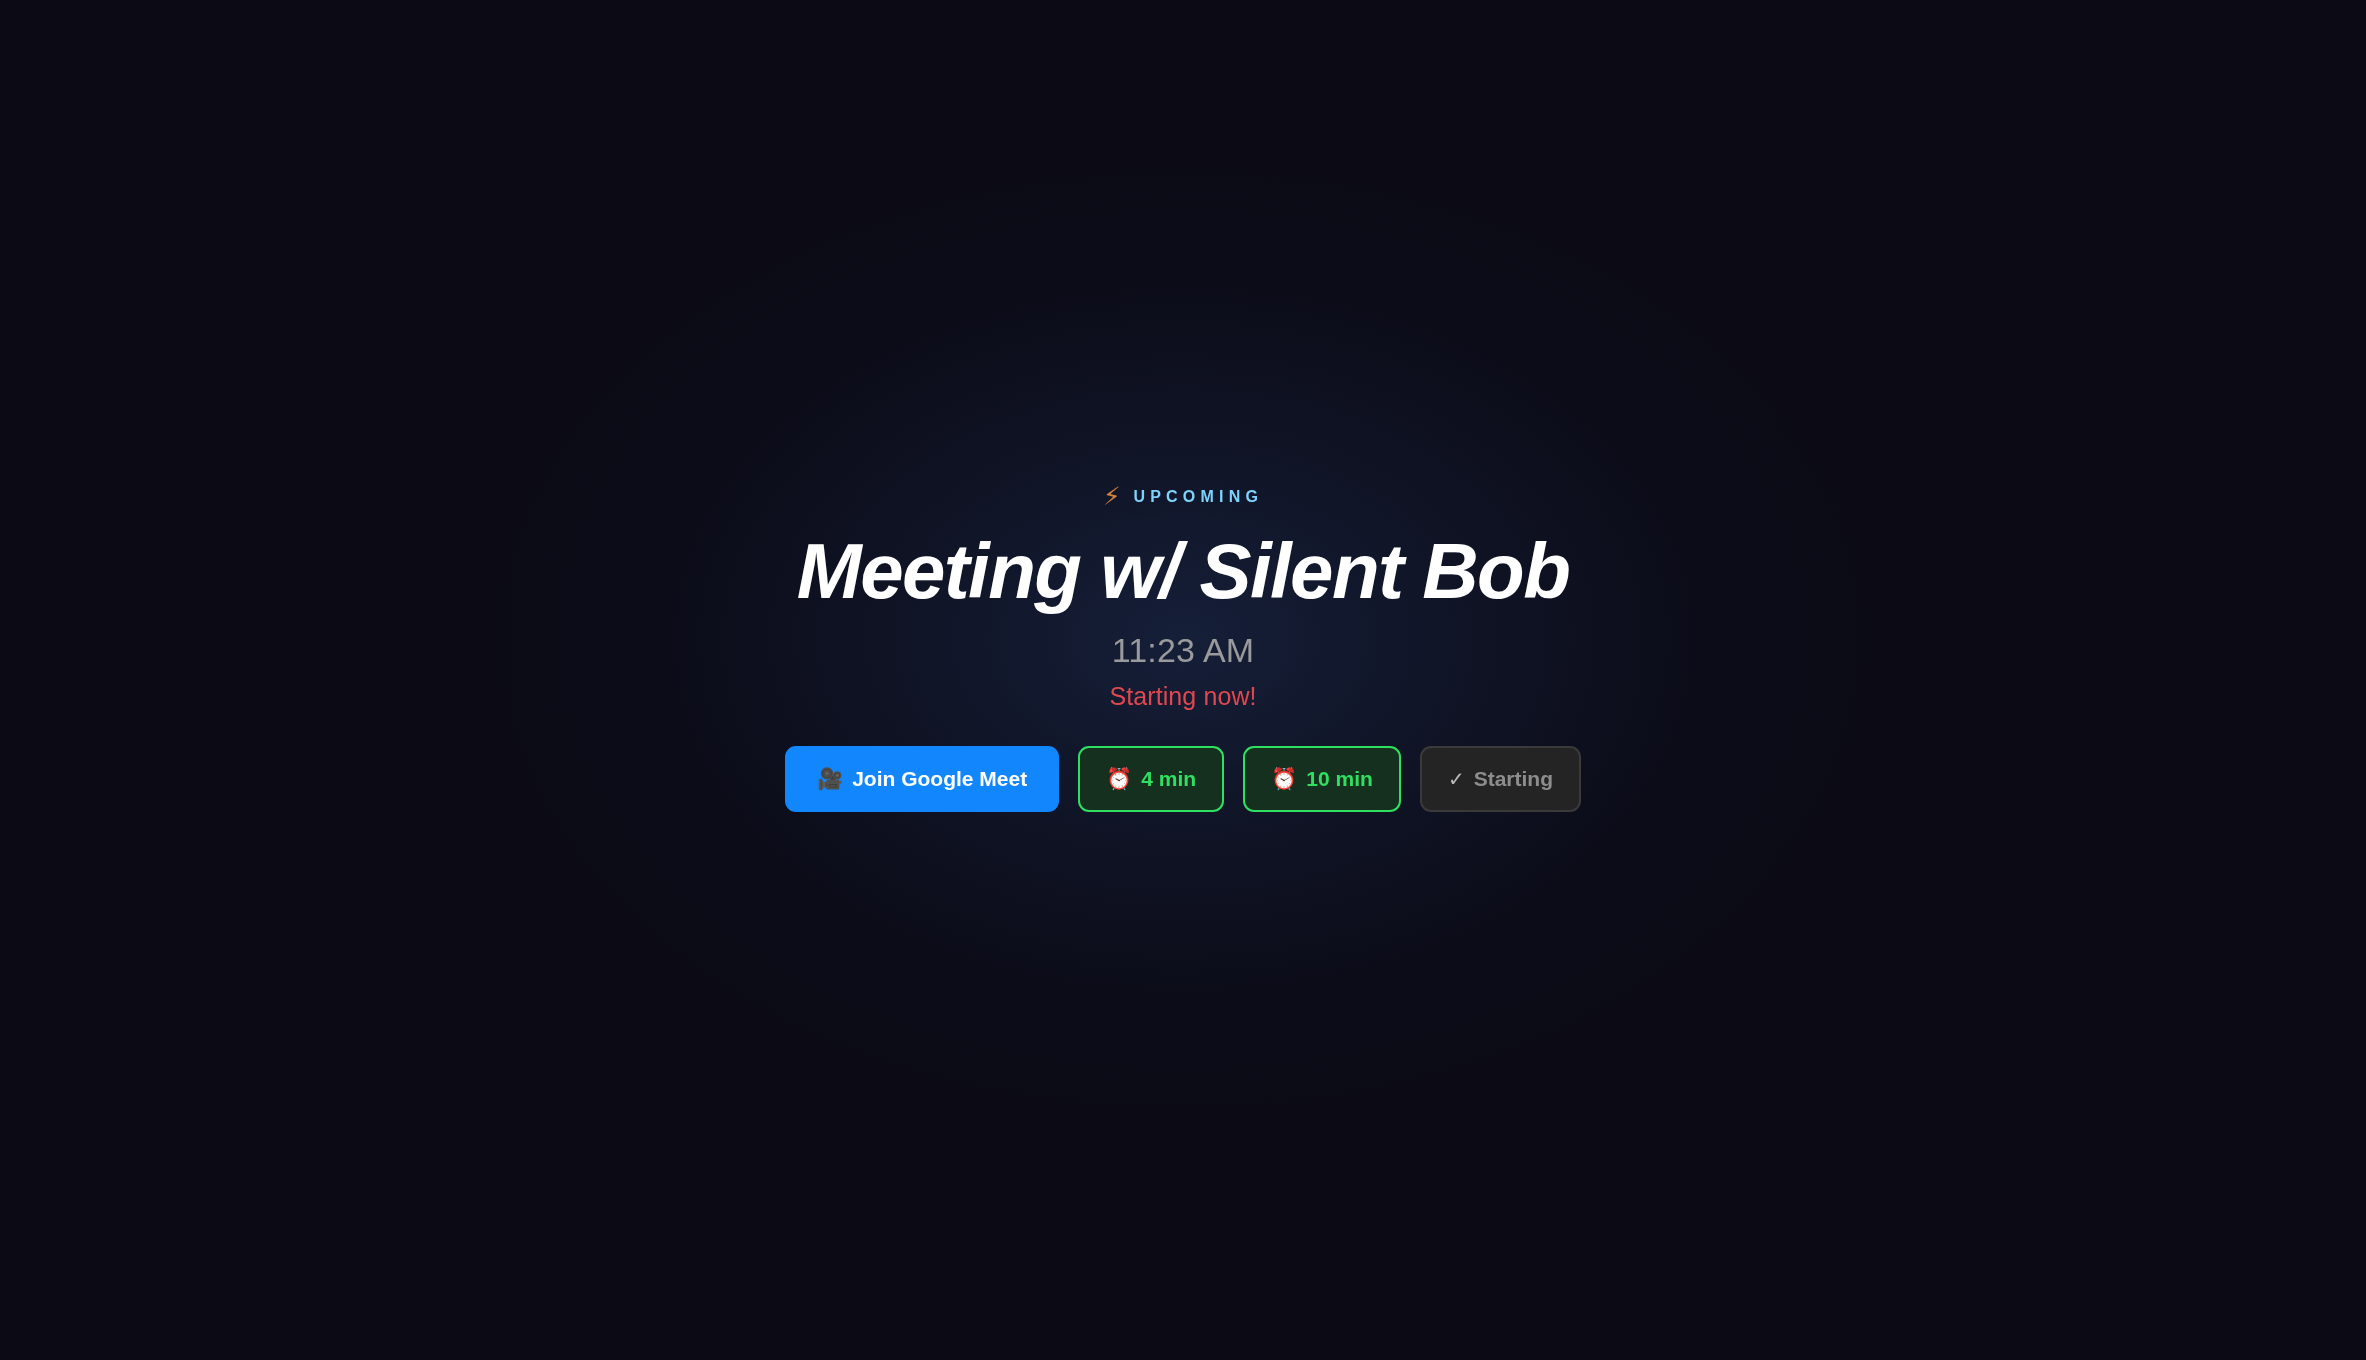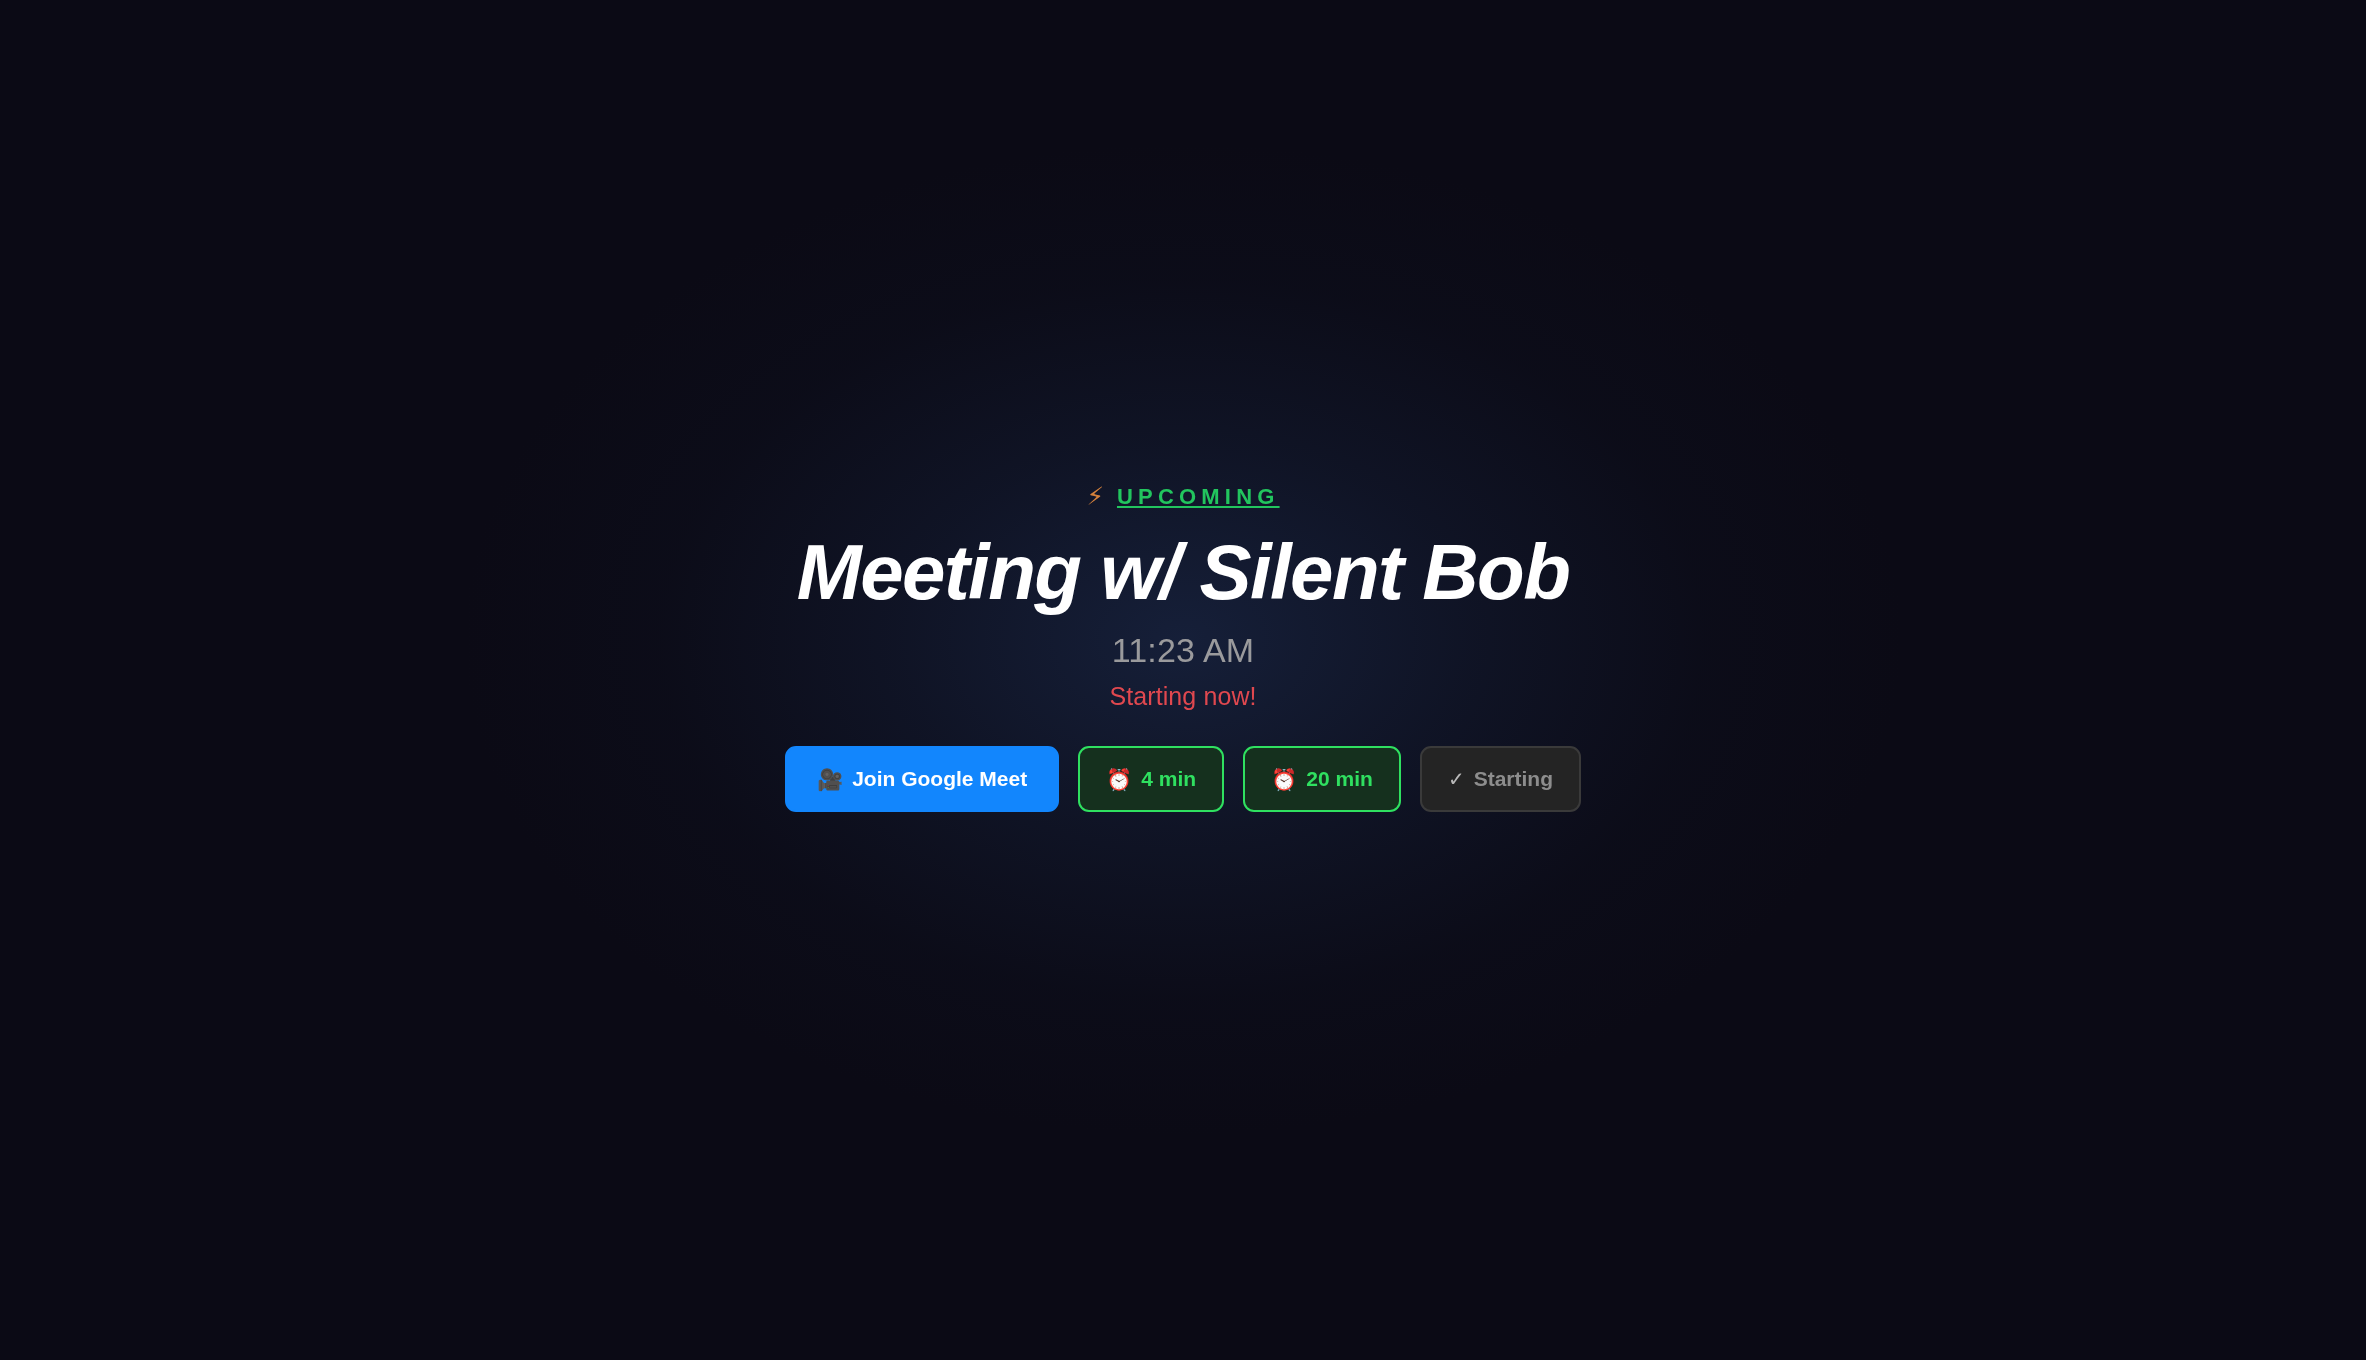--- a/index.html
+++ b/index.html
@@ -58,27 +58,26 @@
     gap: 13px;
     margin-bottom: 22px;
   }
   .eyebrow-icon {
     font-size: 25px;
     line-height: 1;
     color: #d4813c;
     display: inline-block;
   }
   .eyebrow-text {
-    font-size: 22px;
+    font-size: 16px;
     font-weight: 700;
     letter-spacing: 5.2px;
-    color: #22c55e;
+    color: #7dd3fc;
     text-transform: uppercase;
     white-space: nowrap;
-    text-decoration: underline;
   }
 
   
   .title {
     font-size: 78px;
     font-weight: 700;
     color: #ffffff;
     letter-spacing: -1.6px;
     line-height: 1.04;
     text-align: center;
@@ -191,21 +190,21 @@
         <span>Join Google Meet</span>
       </button>
 
       <button class="btn btn-snooze">
         <span class="btn-icon">⏰</span>
         <span>4 min</span>
       </button>
 
       <button class="btn btn-snooze">
         <span class="btn-icon">⏰</span>
-        <span>20 min</span>
+        <span>10 min</span>
       </button>
 
       <button class="btn btn-dismiss">
         <span class="btn-icon">✓</span>
         <span>Starting</span>
       </button>
 
     </div>
 
   </div>

